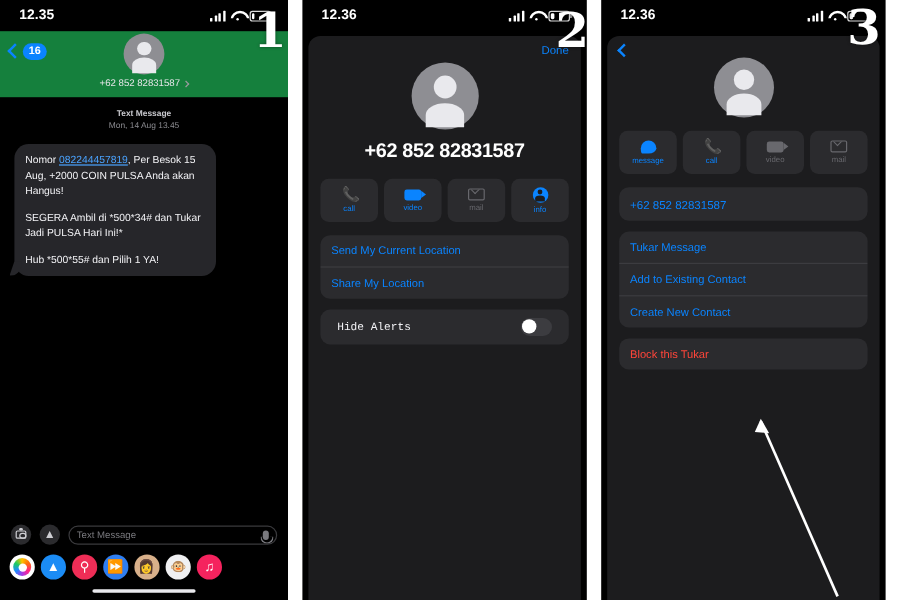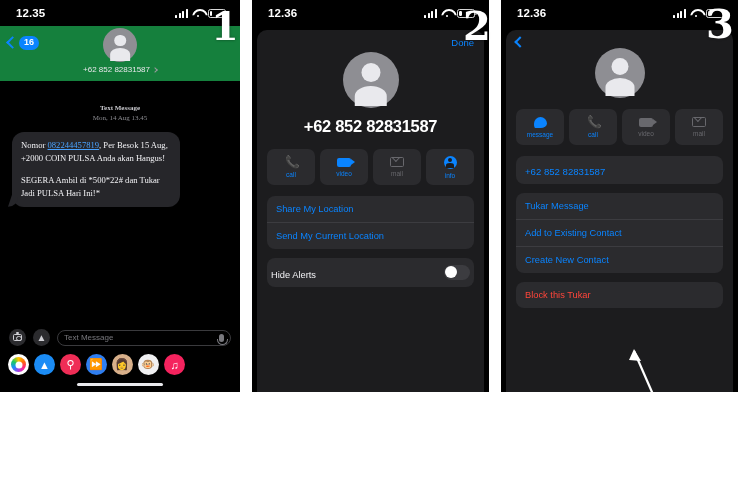--- a/index.html
+++ b/index.html
@@ -4,21 +4,21 @@
 <style>
   * { box-sizing: border-box; margin: 0; padding: 0; }
   html, body {
     width: 750px; height: 500px;
     background: #ffffff;
     font-family: "Liberation Sans", sans-serif;
     overflow: hidden;
   }
   .stage { position: relative; width: 750px; height: 500px; background:#fff; display:flex; }
 
-  .panel { position: relative; height: 392px; background: #000; overflow: hidden; }
+  .panel { position: relative; height: 500px; background: #000; overflow: hidden; }
   #panel-1 { width: 240px; }
   .gap { width: 12px; height: 500px; background: #fff; }
   #panel-2 { width: 237px; }
   #panel-3 { width: 237px; }
 
   
   .statusbar {
     height: 26px; display:flex; align-items:center; justify-content:space-between;
     padding: 0 14px 0 16px; color:#fff;
   }
@@ -58,21 +58,21 @@
   }
   .avatar { background:#8e8e93; border-radius:50%; position:relative; }
   .avatar::before{ content:""; position:absolute; left:50%; top:20%; transform:translateX(-50%);
     width:34%; height:34%; background:#e9e9ed; border-radius:50%;}
   .avatar::after{ content:""; position:absolute; left:50%; bottom:4%; transform:translateX(-50%);
     width:58%; height:36%; background:#e9e9ed; border-radius:50% 50% 0 0;}
   .av-sm{ width:34px; height:34px; }
   .hdr-name { color:#e6e6e9; font-size:8px; margin-top:3px; display:flex; align-items:center; gap:3px;}
   .chev-right { width:4px;height:4px;border-top:1px solid #9b9b9f;border-right:1px solid #9b9b9f;transform:rotate(45deg);}
 
-  .thread { background:#000; padding: 22px 12px 0; height: 342px; font-family: Liberation Serif, serif; }
+  .thread { background:#000; padding: 10px 12px 0; height: 342px; }
   .msg-meta { text-align:center; color:#8c8c91; font-size:7px; line-height:1.45; margin-bottom:9px; }
   .msg-meta b { color:#c9c9ce; font-weight:600; }
   .bubble {
     background:#26262a; color:#f2f2f5; font-size:8.6px; line-height:1.5;
     border-radius:12px; padding:7px 9px; max-width:168px; position:relative;
   }
   .bubble::after{
     content:""; position:absolute; left:-4px; bottom:0; width:10px; height:12px;
     background:#26262a; border-bottom-right-radius:12px; clip-path: polygon(40% 0,100% 0,100% 100%,0 100%);
   }
@@ -131,21 +131,21 @@
   .ico-info { width:13px;height:13px;border-radius:50%;background:#0a84ff;position:relative;}
   .ico-info::before{content:"";position:absolute;left:50%;top:2.4px;transform:translateX(-50%);width:4px;height:4px;border-radius:50%;background:#1c1c1e;}
   .ico-info::after{content:"";position:absolute;left:50%;bottom:1px;transform:translateX(-50%);width:8px;height:4.4px;border-radius:50% 50% 0 0;background:#1c1c1e;}
   .ico-msg { width:13px;height:11px;border-radius:50% 50% 50% 10%/60% 60% 40% 40%; background:#0a84ff;}
 
   .card { background:#2b2b2e; border-radius:8px; margin-top:11px; overflow:hidden; }
   .card.tight { margin-top:9px; }
   .row { padding: 8px 9px; color:#0a84ff; font-size:9.3px; }
   .row + .row { border-top:.5px solid #3c3c40; }
   .row.danger { color:#ff453a; }
-  .row.toggle-row { display:flex; align-items:flex-end; justify-content:space-between; color:#f2f2f5; padding: 7px 4px; }
+  .row.toggle-row { display:flex; align-items:center; justify-content:space-between; color:#f2f2f5; padding: 7px 14px; font-family: Liberation Mono, monospace; }
   .switch { width:26px;height:15px;border-radius:8px;background:#3c3c40; position:relative; }
   .switch::after{content:"";position:absolute;left:1.4px;top:1.4px;width:12px;height:12px;border-radius:50%;background:#fff;}
   .kv { padding: 7px 9px; }
   .kv .k { color:#e6e6e9; font-size:7.6px; display:flex; align-items:center; gap:4px; }
   .kv .recent { background:#a9a9ae; color:#2b2b2e; font-size:5px; font-weight:700; padding:1px 3px; border-radius:2px; letter-spacing:.2px;}
   .kv .v { color:#0a84ff; font-size:9.6px; margin-top:2.5px; }
 
   
   .hand {
     position:absolute; color:#fff; font-family:"DejaVu Serif", serif;
@@ -192,21 +192,22 @@
       </div>
     </div>
 
     <div class="thread">
       <div class="msg-meta">
         <b>Text Message</b><br>
         <span>Mon, 14 Aug 13.45</span>
       </div>
       <div class="bubble">
         <p><span>Nomor </span><a href="#">082244457819</a><span>, Per Besok 15 Aug, +2000 COIN PULSA Anda akan Hangus!</span></p>
-        <p>SEGERA Ambil di *500*22# dan Tukar Jadi PULSA Hari Ini!*</p>
+        <p>SEGERA Ambil di *500*34# dan Tukar Jadi PULSA Hari Ini!*</p>
+        <p>Hub *500*55# dan Pilih 1 YA!</p>
       </div>
     </div>
 
     <div class="msg-footer">
       <div class="compose">
         <div class="circ-btn">
             <div class="cam-ico"></div>
           </div>
         <div class="circ-btn">
             <div class="appstore-ico">▲</div>
@@ -269,22 +270,22 @@
           <div class="ico-mail"></div>
           <div class="lbl">mail</div>
         </div>
         <div class="quad-btn">
           <div class="ico-info"></div>
           <div class="lbl">info</div>
         </div>
       </div>
 
       <div class="card">
+        <div class="row">Send My Current Location</div>
         <div class="row">Share My Location</div>
-        <div class="row">Send My Current Location</div>
       </div>
 
       <div class="card tight">
         <div class="row toggle-row">
           <span>Hide Alerts</span>
           <span class="switch"></span>
         </div>
       </div>
     </div>
   </div>

